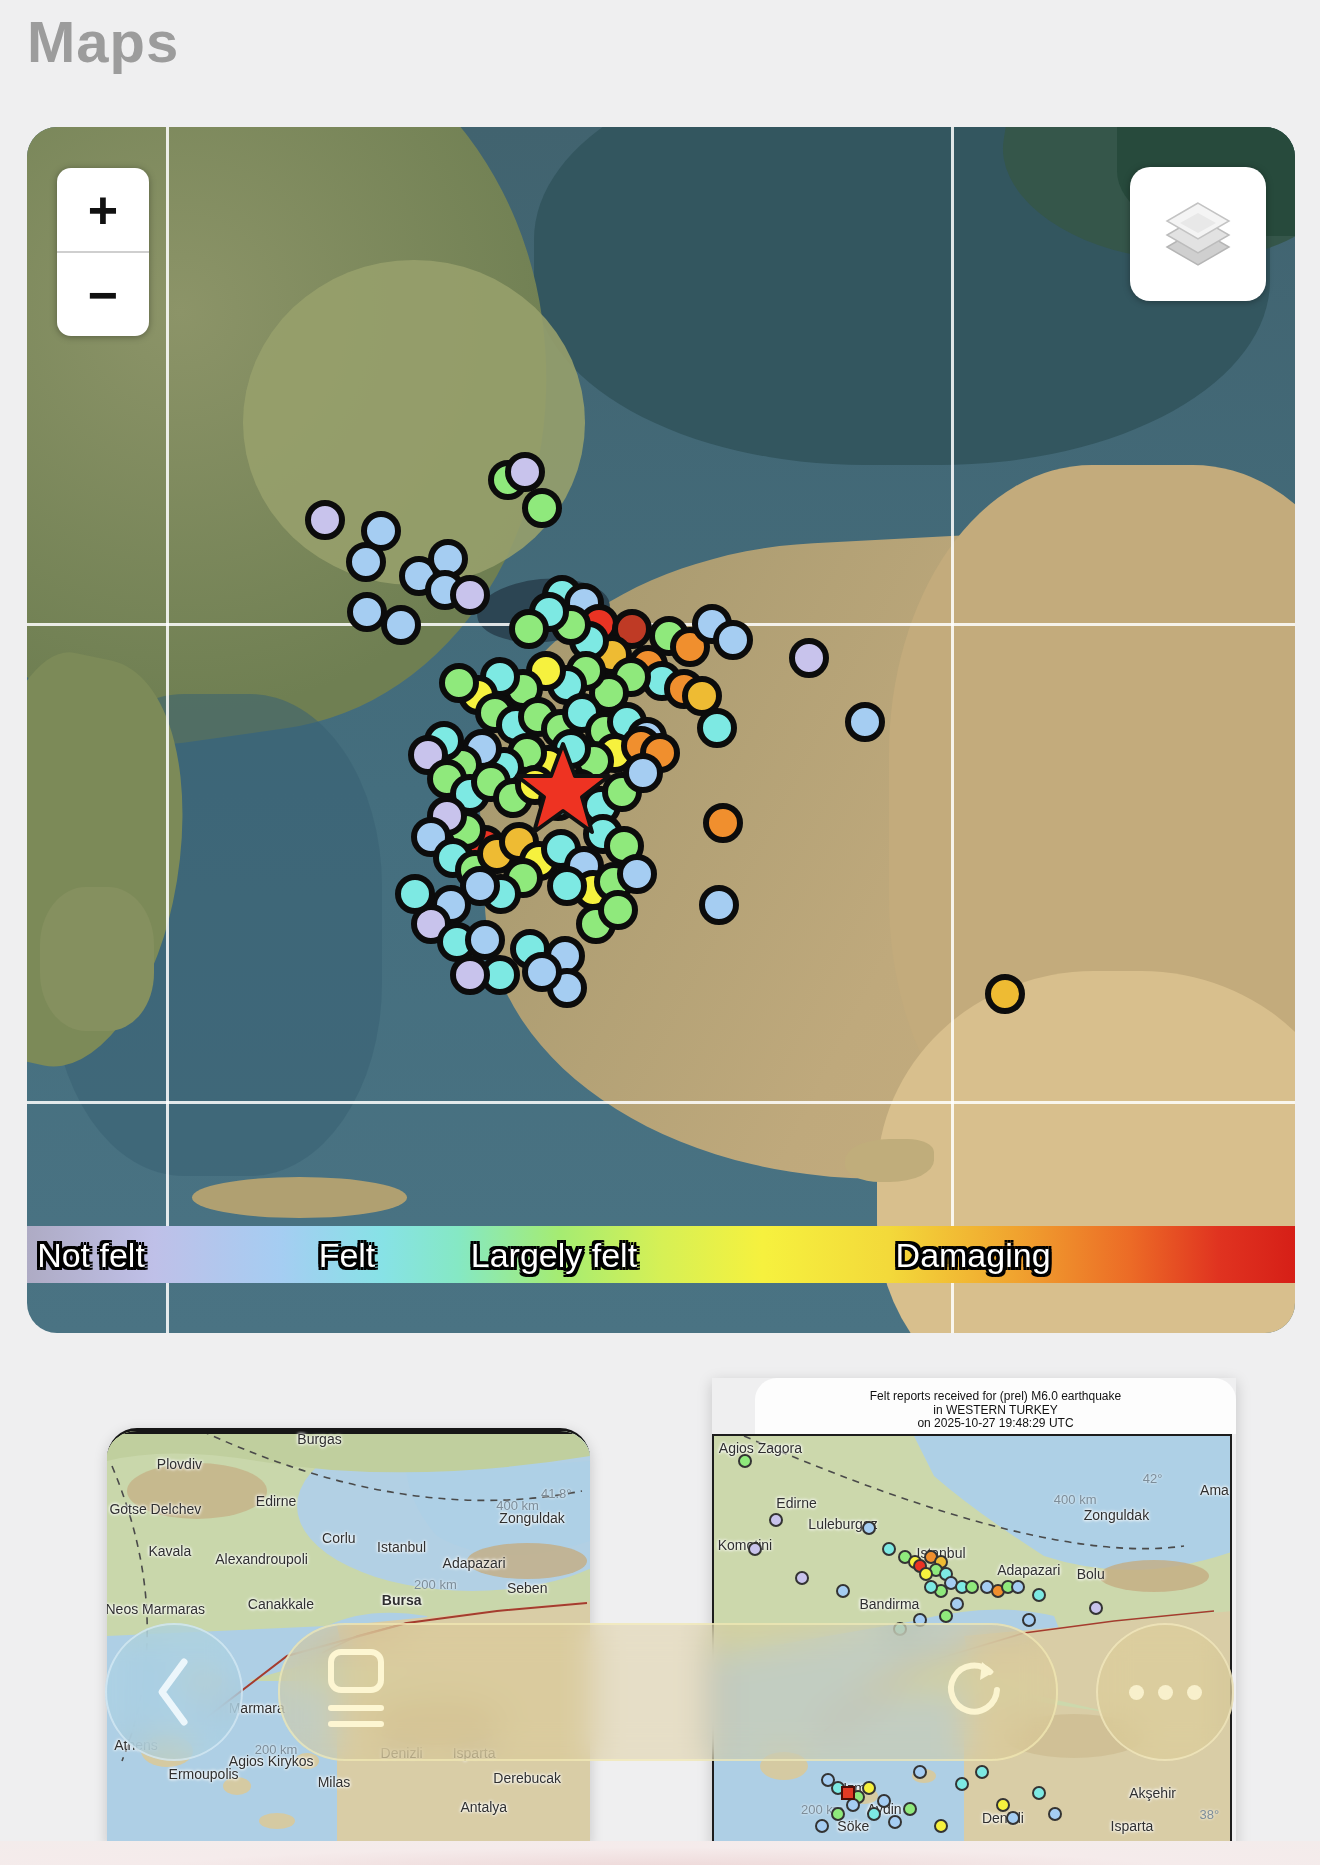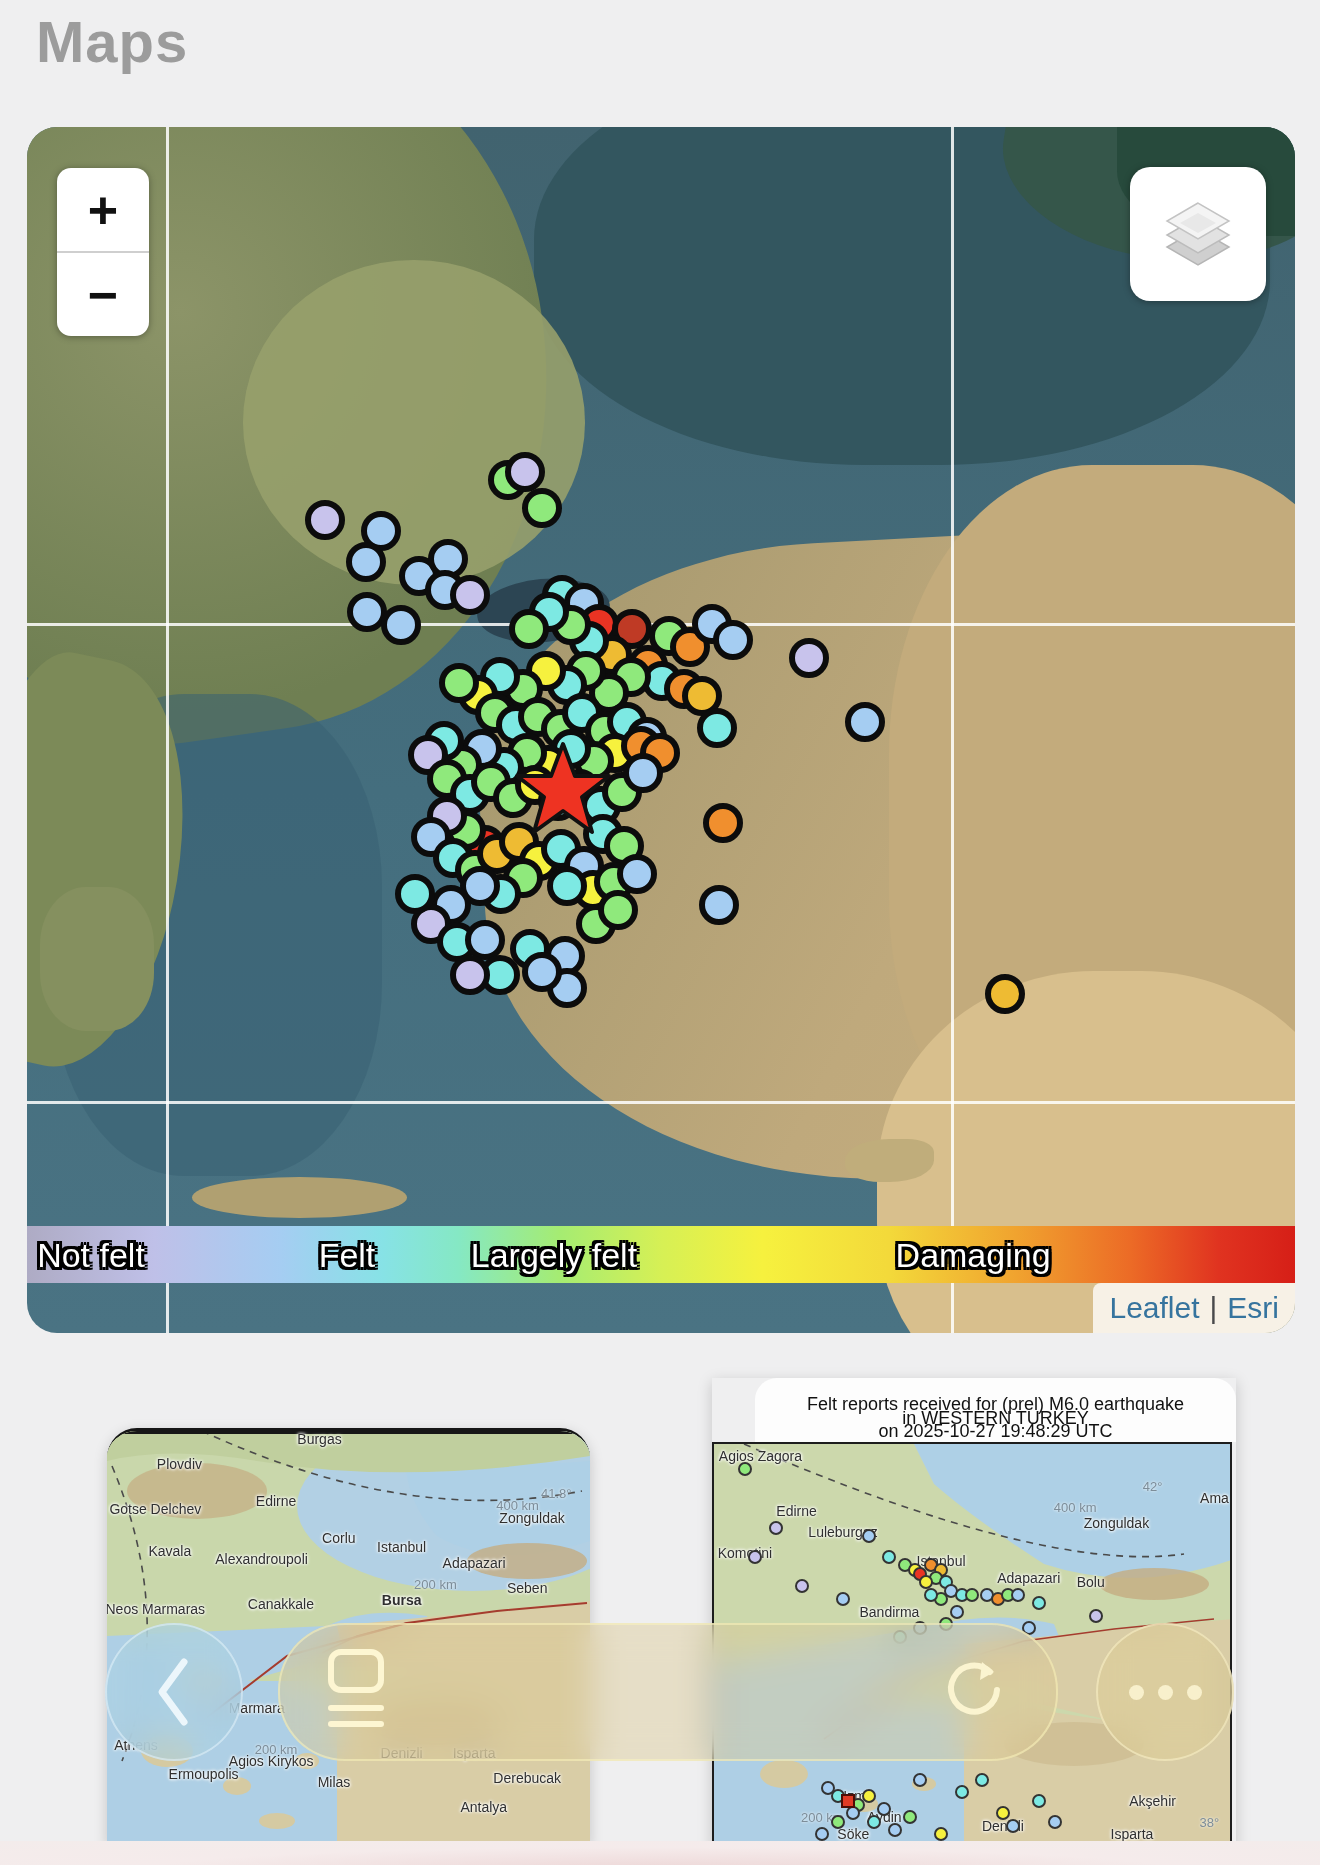--- a/index.html
+++ b/index.html
@@ -1,19 +1,19 @@
 <!DOCTYPE html>
 <html><head>
 <meta charset="utf-8">
 <style>
   html,body{margin:0;padding:0;background:#efeff0;width:1320px;height:1865px;overflow:hidden;
     font-family:"Liberation Sans",sans-serif;position:relative;}
   .abs{position:absolute;}
   
-  #page-title{left:36px;top:8px;font-size:58px;font-weight:700;color:#9c9c9c;letter-spacing:1px;}
+  #page-title{left:27px;top:8px;font-size:58px;font-weight:700;color:#9c9c9c;letter-spacing:1px;}
   
   #bigmap{left:27px;top:127px;width:1268px;height:1206px;border-radius:30px;overflow:hidden;
     background:linear-gradient(180deg,#41636f 0%,#446e7e 55%,#4a7383 100%);}
   .blob{position:absolute;}
   .b-blacksea{left:40%;top:-6%;width:58%;height:34%;background:#33565f;border-radius:45%;}
   .b-balkans{left:-6%;top:-9%;width:47%;height:59%;background:radial-gradient(circle at 40% 40%,#8c9468,#6f7f52 72%);border-radius:20% 55% 60% 35%;transform:rotate(-8deg);}
   .b-thrace{left:17%;top:11%;width:27%;height:27%;background:#97a06c;border-radius:50%;opacity:.9;}
   .b-crimea{right:-4%;top:-6%;width:27%;height:17%;background:#35564a;border-radius:40% 30% 60% 50%;transform:rotate(9deg);}
   .b-crimea2{right:0;top:0;width:14%;height:9%;background:#274a3c;border-radius:0 0 0 60%;}
   .b-anatolia{left:36%;top:34%;width:72%;height:53%;background:linear-gradient(120deg,#a3976d,#bfa97c 50%,#cbb181);border-radius:38% 30% 25% 45%;transform:rotate(-3deg);}
@@ -44,22 +44,22 @@
   #legend-bar{left:0;right:0;bottom:50px;height:57px;}
   .legend-label{position:absolute;top:50%;transform:translateY(-50%);font-size:34px;font-weight:500;white-space:nowrap;}
   #attribution{right:0;bottom:0;height:50px;background:rgba(255,255,255,.78);display:flex;align-items:center;
     padding:0 16px;font-size:30px;border-top-left-radius:8px;}
   .attr-link{color:#36749e;}
   .attr-sep{color:#49494b;margin:0 10px;}
   
   #thumb-left{left:107px;top:1428px;width:483px;height:413px;border-radius:30px 30px 0 0;overflow:hidden;
     border-top:3px solid #161616;box-shadow:0 4px 14px rgba(0,0,0,.18);background:#c9d7ab;}
   #thumb-right{left:712px;top:1378px;width:524px;height:470px;overflow:hidden;box-shadow:0 4px 14px rgba(0,0,0,.18);}
-  #thumb-right-title{background:#fdfdfd;border-radius:22px 22px 0 0;padding:20px 0 3px 0;text-align:center;
-    color:#111;font-size:18px;line-height:13px;margin-left:43px;}
+  #thumb-right-title{background:#fdfdfd;border-radius:22px 22px 0 0;padding:12px 0 3px 0;text-align:center;
+    color:#111;font-size:12px;line-height:13px;margin-left:43px;}
   #thumb-right-title div{line-height:13.5px;}
   #thumb-right-map{position:relative;width:520px;height:424px;border:2px solid #1d1d1d;box-sizing:border-box;background:#ccd8ac;overflow:hidden;}
   .city-label{position:absolute;font-size:14px;color:#2f2f2f;white-space:nowrap;transform:translate(-50%,-50%);
     text-shadow:0 0 3px #fff,0 0 3px #fff,0 0 4px #fff;font-weight:500;}
   .faded-label{position:absolute;font-size:13px;color:#7d8d99;white-space:nowrap;transform:translate(-50%,-50%);
     text-shadow:0 0 3px #fff;}
   .mini-dot{position:absolute;width:14px;height:14px;border-radius:50%;border:2px solid #333;box-sizing:border-box;
     transform:translate(-50%,-50%);}
   #thumb-epicenter{position:absolute;width:14px;height:14px;background:#e23b25;border:2px solid #4d0d05;
     box-sizing:border-box;transform:translate(-50%,-50%);}
@@ -239,25 +239,20 @@
   </div>
 
 
   <div class="abs" id="legend-bar" style="background: linear-gradient(90deg, rgb(174, 171, 196) 0%, rgb(191, 192, 232) 10%, rgb(165, 205, 242) 20%, rgb(135, 226, 230) 28%, rgb(133, 232, 196) 34%, rgb(165, 236, 114) 42%, rgb(214, 240, 85) 50%, rgb(246, 241, 62) 58%, rgb(243, 217, 58) 68%, rgb(240, 163, 47) 78%, rgb(236, 107, 38) 87%, rgb(224, 51, 32) 94%, rgb(214, 31, 23) 100%);">
       <span class="legend-label outlined" style="left: 0.8%;">Not felt</span>
       <span class="legend-label outlined" style="left: 23%;">Felt</span>
       <span class="legend-label outlined" style="left: 35%;">Largely felt</span>
       <span class="legend-label outlined" style="left: 68.5%;">Damaging</span>
     </div>
 
-  <div class="abs" id="attribution">
-    <span class="attr-link">Leaflet</span>
-    <span class="attr-sep">|</span>
-    <span class="attr-link">Esri</span>
-  </div>
 </div>
 
 <div class="abs" id="thumb-left">
   <svg width="483" height="413" viewBox="0 0 483 413">
     <rect width="483" height="413" fill="#c9d7ab"></rect>
     <ellipse cx="365" cy="75" rx="175" ry="85" fill="#b2d0e4"></ellipse>
     <rect x="300" y="0" width="183" height="60" fill="#b2d0e4"></rect>
     <path d="M300,0 Q380,40 483,30 L483,110 Q390,140 330,105 Q290,60 300,0 Z" fill="#aed0e6"></path>
     <path d="M0,205 L220,195 Q260,175 320,185 L330,215 L210,230 L0,290 Z" fill="#aecfe5"></path>
     <rect x="0" y="250" width="230" height="163" fill="#aecfe5"></rect>

